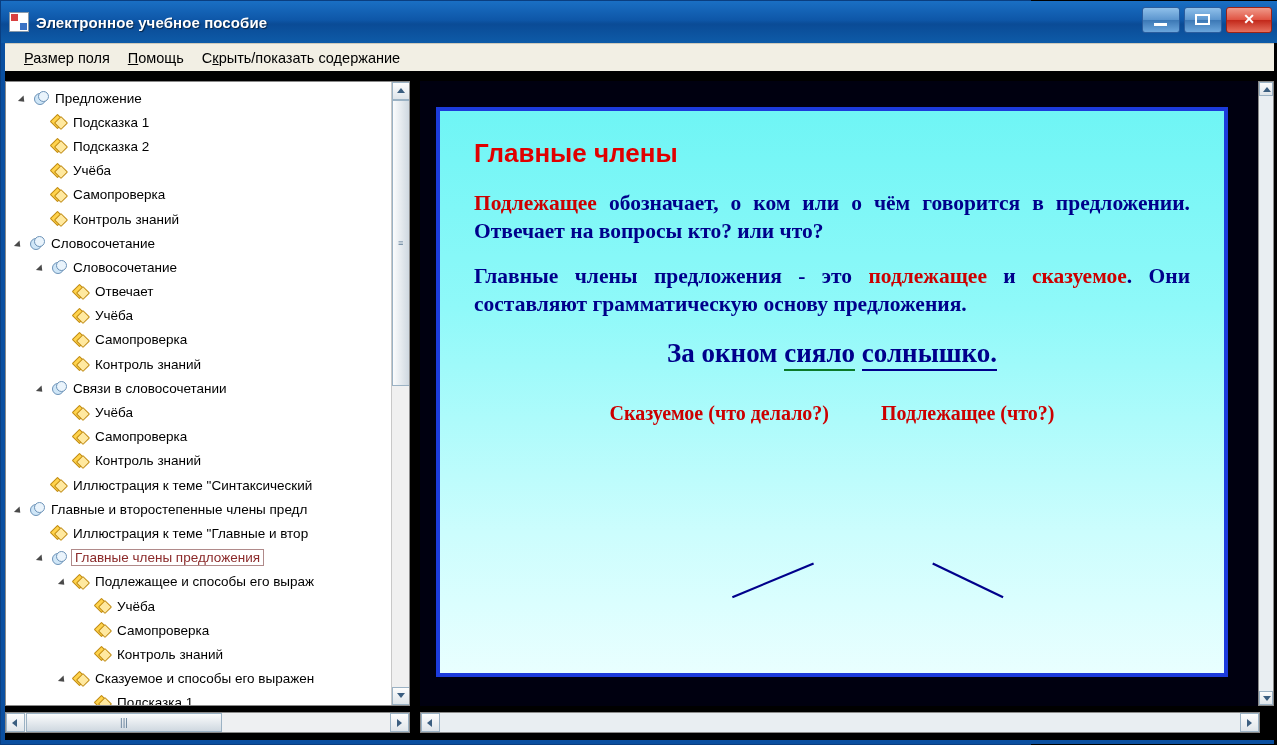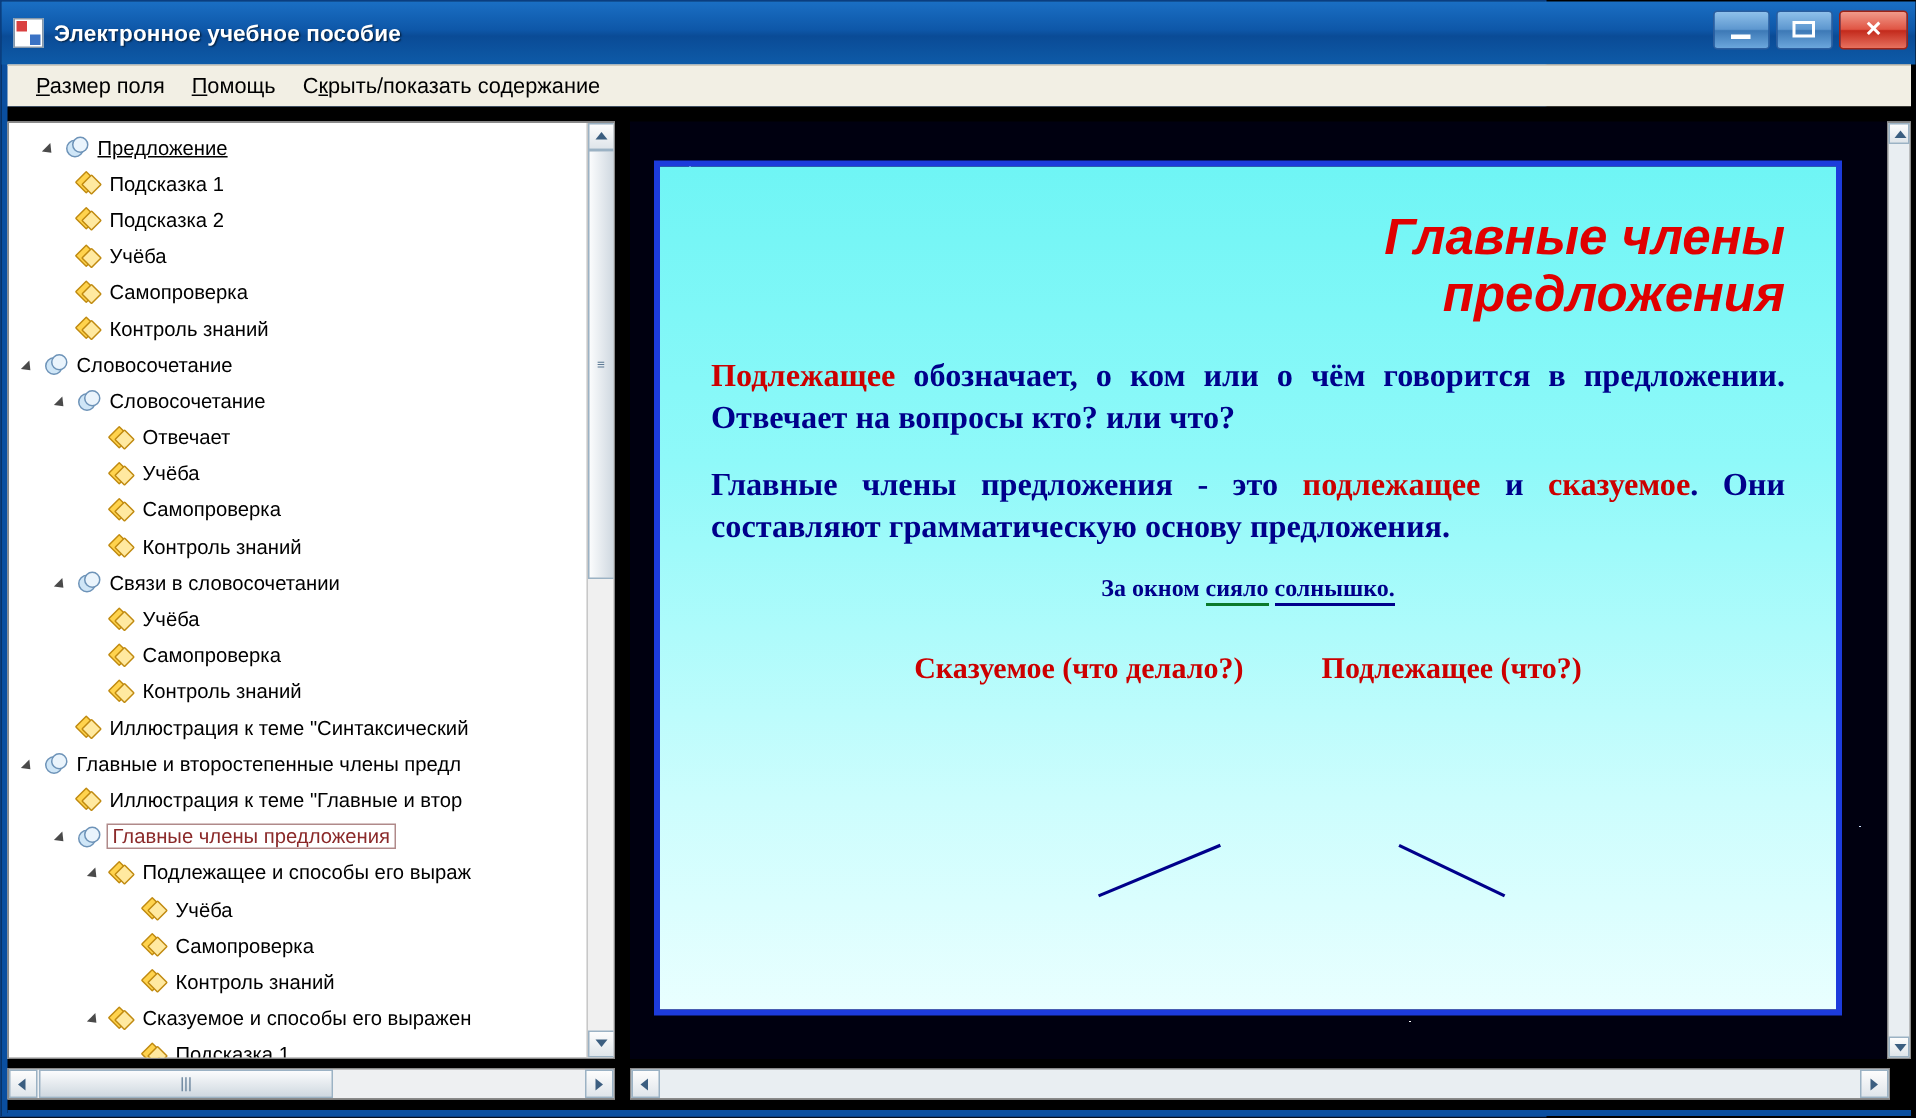--- a/index.html
+++ b/index.html
@@ -341,43 +341,42 @@
     position: absolute;
     left: 16px; top: 26px;
     width: 792px;
     height: 570px;
     background: linear-gradient(to bottom, #6ff5f5 0%, #8ff9f9 35%, #ccfdfd 75%, #e9ffff 100%);
     border: 4px solid #1c3bdc;
     box-sizing: border-box;
     padding: 18px 34px;
   }
   .slide-title {
-    text-align: right;
+    text-align: left;
     color: #e00000;
     font-family: "Liberation Sans", sans-serif;
     font-weight: bold;
-    font-size: 34px;
+    font-size: 26px;
     line-height: 1.12;
     margin: 10px 0 22px 0;
-    font-style: italic;
   }
   .slide-body {
     font-family: "Liberation Serif", serif;
     font-weight: bold;
     font-size: 21.5px;
     line-height: 1.28;
     color: #00008b;
     text-align: justify;
   }
   .slide-body p { margin: 0 0 18px 0; }
   .red { color: #cc0000; }
   .ex-line {
     text-align: center;
     margin: 6px 0 0 0;
-    font-size: 16px;
+    font-size: 27px;
   }
   .u-green { border-bottom: 2px solid #0a7a2a; padding-bottom: 1px; }
   .u-blue { border-bottom: 2px solid #00008b; padding-bottom: 1px; }
   .ex-labels {
     display: flex;
     justify-content: center;
     gap: 52px;
     margin-top: 30px;
     font-size: 20px;
     color: #cc0000;
@@ -460,21 +459,21 @@
   <div class="menubar">
     <div class="menu-item"><u>Р</u>азмер поля</div>
     <div class="menu-item"><u>П</u>омощь</div>
     <div class="menu-item">С<u>к</u>рыть/показать содержание</div>
   </div>
 
   <div class="content">
 
     <div class="tree-pane">
       <div class="tree-inner" id="tree-inner">
-          <div class="tree-row" style="padding-left: 22px; text-decoration: underline;">
+          <div class="tree-row" style="padding-left: 12px;">
             <span class="expander open"></span>
             <span class="node-icon circle"></span>
             <span class="tree-label">Предложение</span>
           </div>
           <div class="tree-row" style="padding-left: 30px;">
             <span class="expander"></span>
             <span class="node-icon diamond"></span>
             <span class="tree-label">Подсказка 1</span>
           </div>
           <div class="tree-row" style="padding-left: 30px;">
@@ -618,21 +617,20 @@
       <div class="hsb-thumb">|||</div>
       <div class="hsb-btn right">
           <span class="arrow-right"></span>
         </div>
     </div>
 
     <div class="slide-pane">
       <div class="slide">
         <div class="slide-title">
           <div>Главные члены</div>
-          <div>предложения</div>
         </div>
         <div class="slide-body">
           <p>
             <span class="red">Подлежащее</span><span> обозначает, о ком или о чём говорится в предложении. Отвечает на вопросы кто? или что?</span>
           </p>
           <p>
             <span>Главные члены предложения - это </span><span class="red">подлежащее</span><span> и </span><span class="red">сказуемое</span><span>. Они составляют грамматическую основу предложения.</span>
           </p>
           <div class="ex-line">
             <span>За окном </span><span class="u-green">сияло</span><span> </span><span class="u-blue">солнышко.</span>

